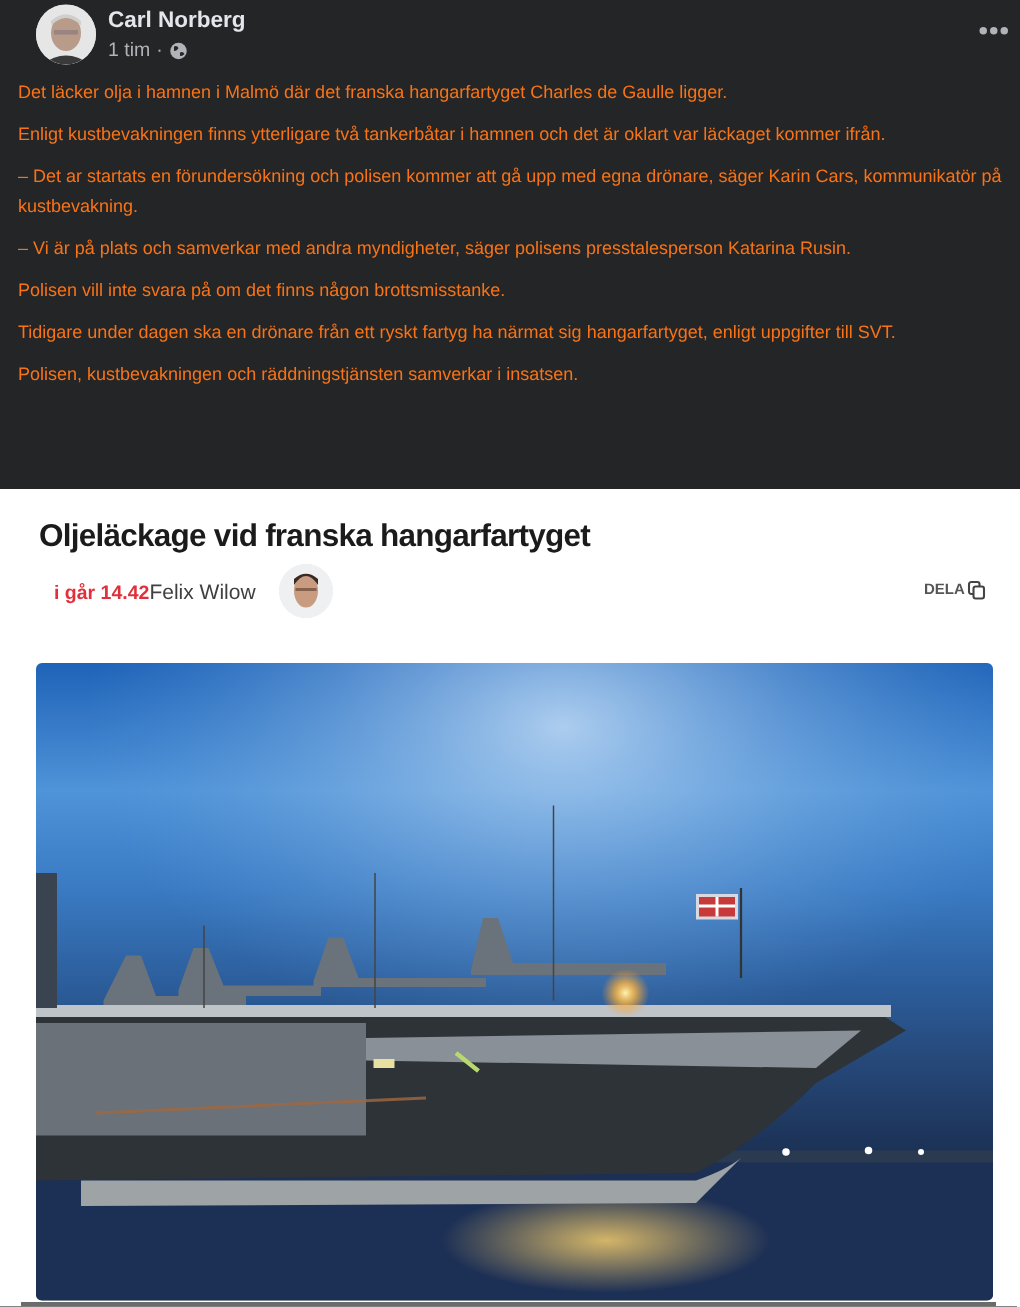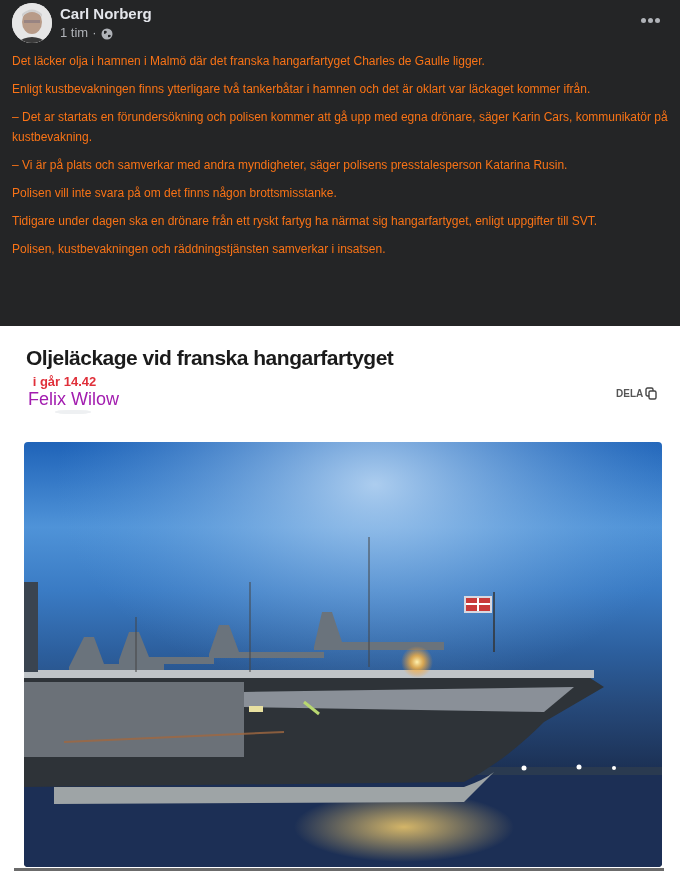--- a/index.html
+++ b/index.html
@@ -1,33 +1,33 @@
 <!DOCTYPE html>
 <html><head>
 <meta charset="utf-8">
 <style>
   * { box-sizing: border-box; margin: 0; padding: 0; }
   html, body { width: 680px; height: 871px; overflow: hidden; background: #242526; }
   body { font-family: "Liberation Sans", sans-serif; color: #e4e6eb; position: relative; }
 
-  .post-header { position: absolute; left: 0; top: 0; width: 564px; height: 44px; }
+  .post-header { position: absolute; left: 12px; top: 0; width: 564px; height: 44px; }
   .avatar { position: absolute; left: 12px; top: 3px; width: 40px; height: 40px; border-radius: 50%; overflow: hidden; background: #d8d8d8; }
   .author { position: absolute; left: 60px; top: 5px; font-size: 15px; font-weight: bold; color: #e4e6eb; }
   .meta { position: absolute; left: 60px; top: 25px; font-size: 13px; color: #b0b3b8; display: flex; align-items: flex-end; gap: 4px; }
   .more-btn { position: absolute; left: 636px; top: 8px; width: 28px; height: 24px; display: flex; align-items: center; justify-content: center; gap: 2px; cursor: pointer; }
   .more-btn span { width: 5px; height: 5px; border-radius: 50%; background: #b0b3b8; display: block; }
 
   .post-body { position: absolute; left: 12px; top: 51px; width: 656px; font-size: 12px; line-height: 20px; color: #f97316; }
   .post-body p { margin-bottom: 8px; }
 
   .shared { position: absolute; left: 0; top: 326px; width: 680px; height: 545px; background: #ffffff; }
   .article-title { position: absolute; left: 26px; top: 4px; font-size: 21px; font-weight: bold; color: #1b1b1b; letter-spacing: -0.5px; margin-top: 16px; }
-  .article-meta { position: absolute; left: 10px; top: 48px; display: flex; align-items: center; height: 40px; flex-direction: column; }
+  .article-meta { position: absolute; left: 36px; top: 48px; display: flex; align-items: center; height: 40px; }
   .article-time { font-size: 13px; font-weight: bold; color: #e0303a; }
-  .article-author { font-size: 18px; color: #a21caf; margin-left: 18px; }
+  .article-author { font-size: 14px; color: #404040; }
   .author-avatar { width: 36px; height: 36px; border-radius: 50%; background: #eef0f2; margin-left: 16px; overflow: hidden; }
   .share { position: absolute; left: 616px; top: 61px; font-size: 10px; font-weight: bold; color: #555; display: flex; align-items: center; gap: 2px; }
 
   .photo { position: absolute; left: 24px; top: 116px; width: 638px; height: 425px; border-radius: 4px; overflow: hidden; background: linear-gradient(180deg, #1f63b8 0%, #4f93d8 20%, #3a7bc4 35%, #2c5e9c 50%, #26497a 62%, #1b2f52 78%, #142540 100%); }
   .bottom-line { position: absolute; left: 14px; top: 542px; width: 650px; height: 3px; background: #6b6b6b; }
 </style>
 </head>
 <body>
 
 <div class="post-header">

